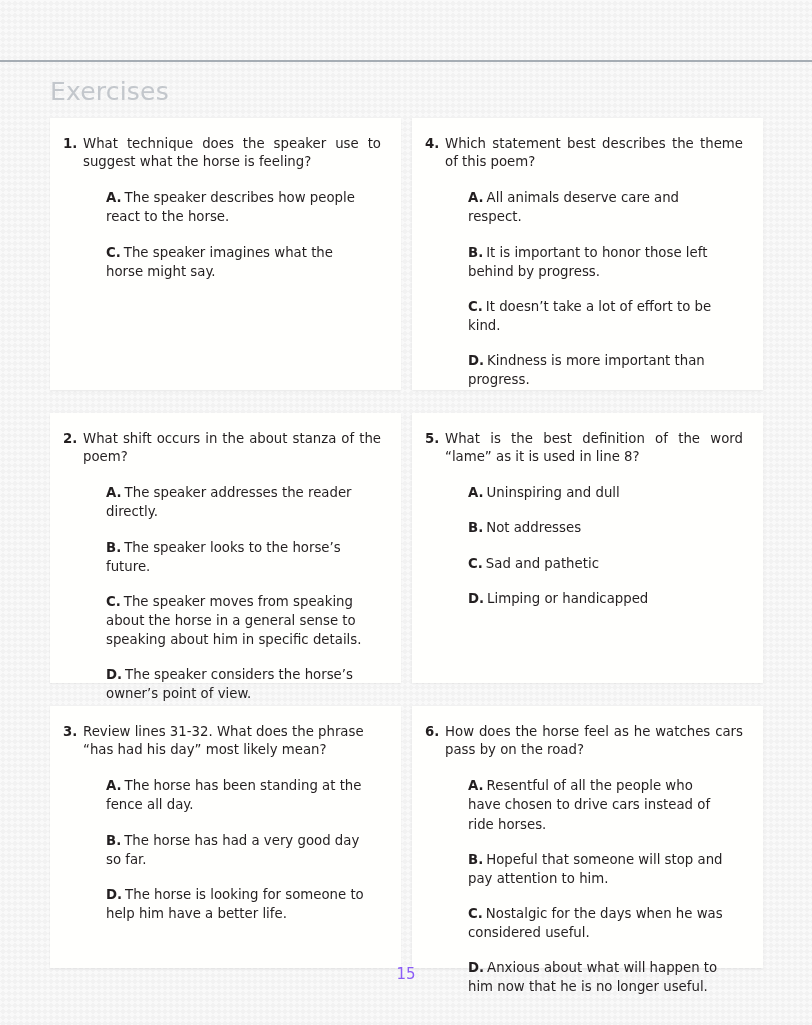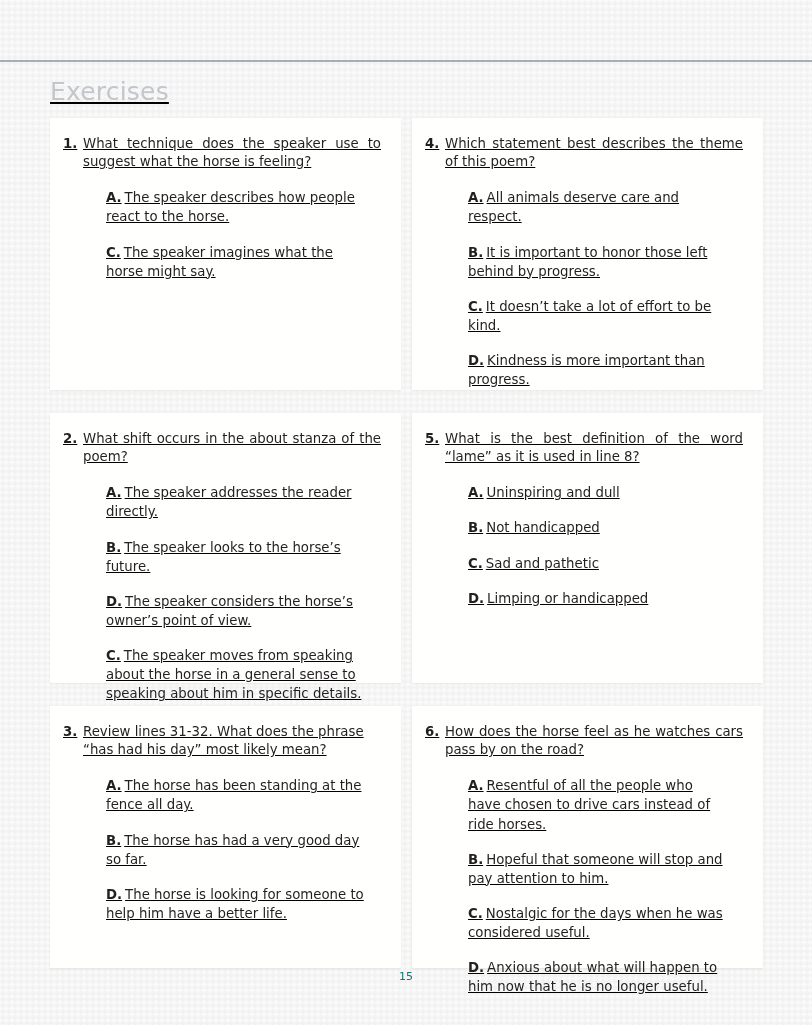--- a/index.html
+++ b/index.html
@@ -17,21 +17,20 @@
     font-family: "DejaVu Sans", "Liberation Sans", sans-serif;
     overflow: hidden;
     position: relative;
   }
 
   .page {
     position: relative;
     width: 812px;
     height: 1025px;
     box-sizing: border-box;
-    text-decoration: underline;
   }
 
   
   .top-band {
     height: 60px;
     width: 100%;
     box-sizing: border-box;
   }
   .top-rule {
     height: 2px;
@@ -109,22 +108,22 @@
     padding-right: 3px;
   }
 
   
   .footer {
     position: absolute;
     left: 0;
     right: 0;
     bottom: 42px;
     text-align: center;
-    font-size: 11px;
-    color: #0f766e;
+    font-size: 15px;
+    color: #8b5cf6;
   }
 </style>
 </head>
 <body>
 
 <div class="page">
 
   <div class="top-band"></div>
   <div class="top-rule"></div>
 
@@ -157,33 +156,33 @@
     </div>
 
     <div class="card r2">
       <div class="stem">
         <span class="stem-num">2.</span>
         <span class="stem-text">What shift occurs in the about stanza of the poem?</span>
       </div>
       <div class="choices">
         <p class="choice"><span class="choice-letter">A.</span><span>The speaker addresses the reader directly.</span></p>
         <p class="choice"><span class="choice-letter">B.</span><span>The speaker looks to the horse’s future.</span></p>
+        <p class="choice"><span class="choice-letter">C.</span><span>The speaker moves from speaking about the horse in a general sense to speaking about him in specific details.</span></p>
         <p class="choice"><span class="choice-letter">D.</span><span>The speaker considers the horse’s owner’s point of view.</span></p>
-        <p class="choice"><span class="choice-letter">C.</span><span>The speaker moves from speaking about the horse in a general sense to speaking about him in specific details.</span></p>
       </div>
     </div>
 
     <div class="card r2">
       <div class="stem">
         <span class="stem-num">5.</span>
         <span class="stem-text">What is the best definition of the word “lame” as it is used in line 8?</span>
       </div>
       <div class="choices">
         <p class="choice"><span class="choice-letter">A.</span><span>Uninspiring and dull</span></p>
-        <p class="choice"><span class="choice-letter">B.</span><span>Not handicapped</span></p>
+        <p class="choice"><span class="choice-letter">B.</span><span>Not addresses</span></p>
         <p class="choice"><span class="choice-letter">C.</span><span>Sad and pathetic</span></p>
         <p class="choice"><span class="choice-letter">D.</span><span>Limping or handicapped</span></p>
       </div>
     </div>
 
     <div class="card r3">
       <div class="stem">
         <span class="stem-num">3.</span>
         <span class="stem-text nojustify">Review lines 31-32. What does the phrase “has had his day” most likely mean?</span>
       </div>

